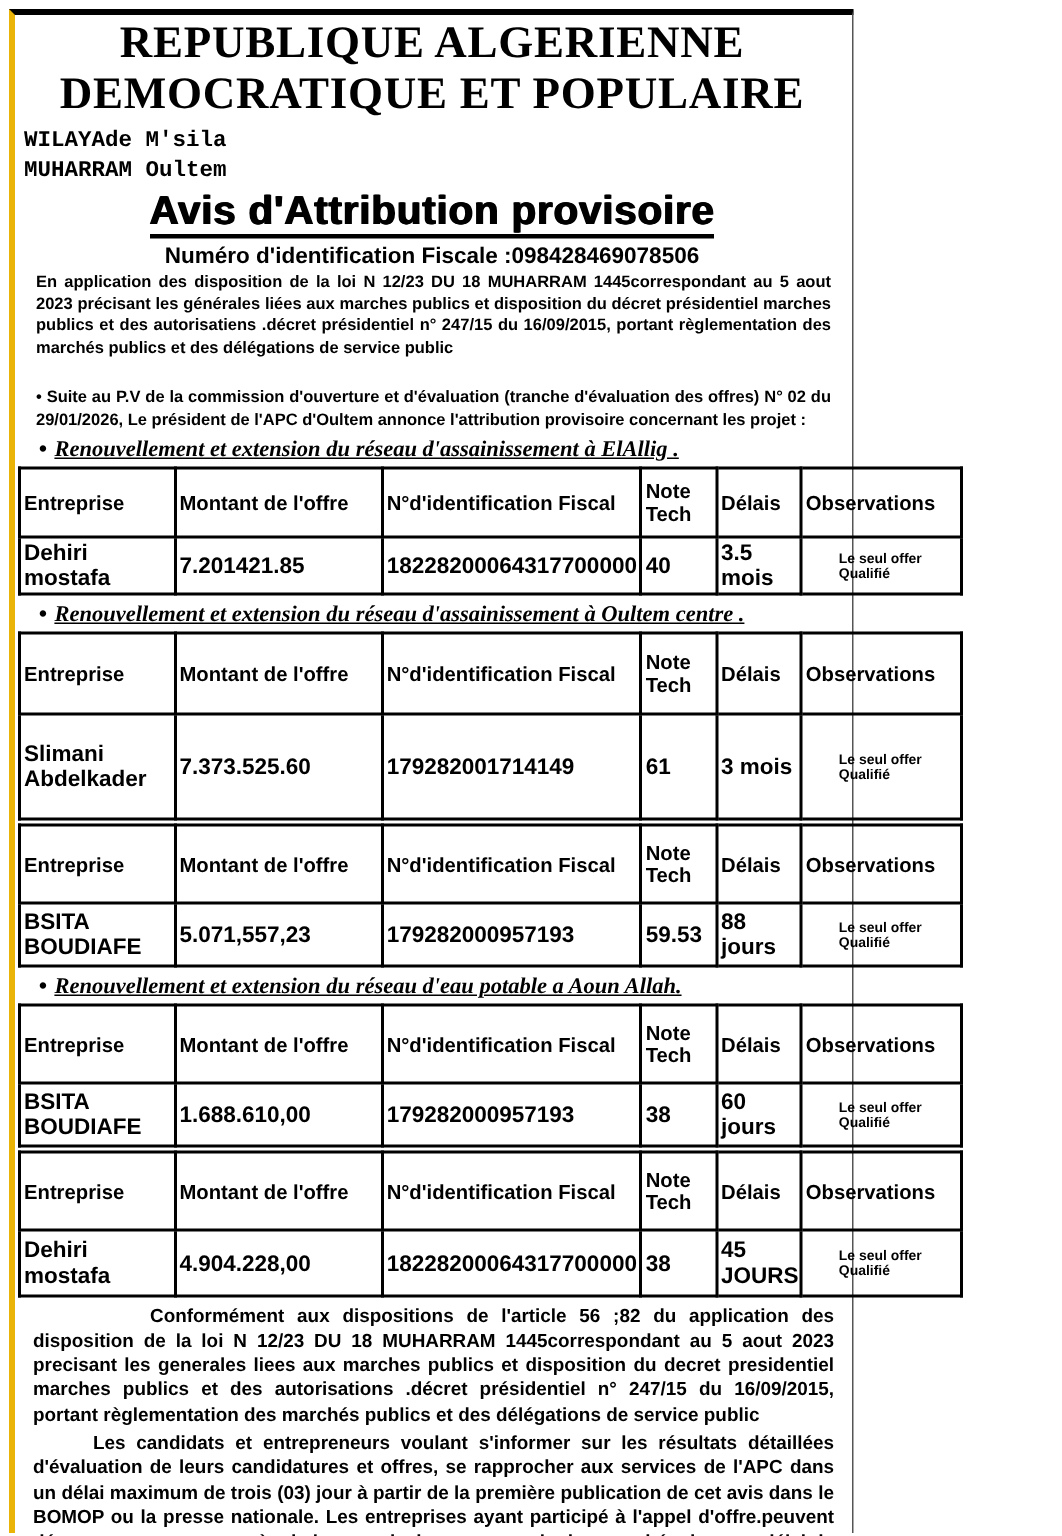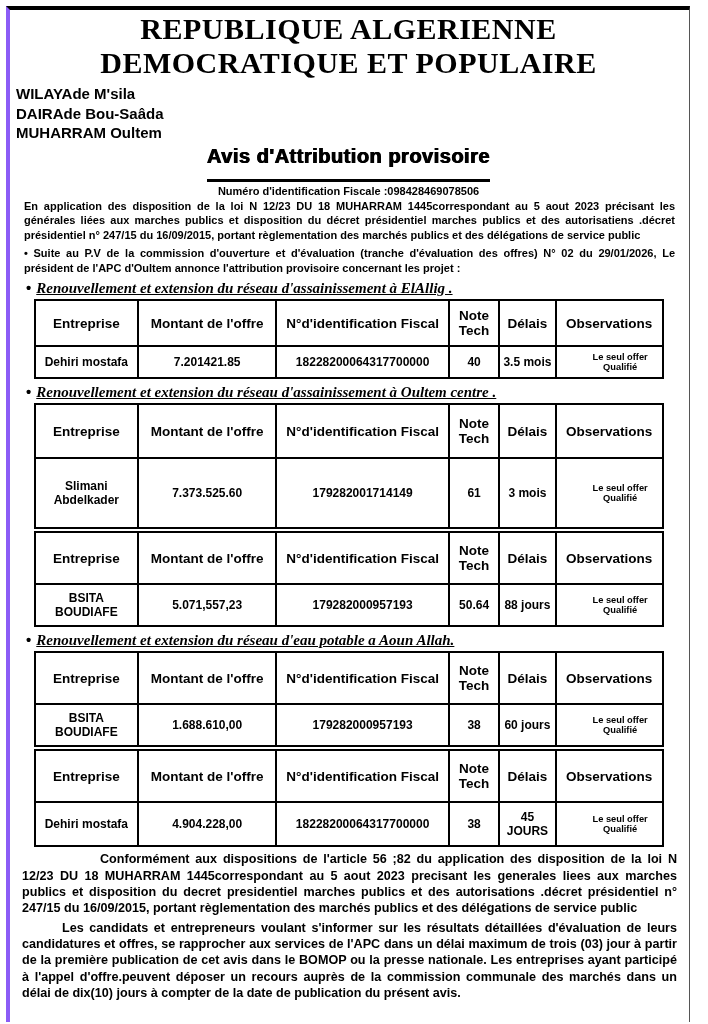--- a/index.html
+++ b/index.html
@@ -1,37 +1,37 @@
 <!DOCTYPE html>
 <html><head>
 <meta charset="utf-8">
 <style>
   html,body{margin:0;padding:0;background:#fff;width:708px;height:1024px;overflow:hidden;}
   body{font-family:"Liberation Sans",sans-serif;color:#000;}
-  .sheet{box-sizing:border-box;width:684px;height:1016px;margin:6px 2px 2px 6px;
-         border-top:4px solid #000;border-left:4px solid #8b5cf6;border-right:1px solid #555;
+  .sheet{box-sizing:border-box;width:563px;height:1016px;margin:6px 2px 2px 6px;
+         border-top:4px solid #000;border-left:4px solid #eab308;border-right:1px solid #555;
          padding:2px 4px 0 2px;}
   .center{text-align:center;}
   .hdr1{font-family:"Liberation Serif",serif;font-weight:700;font-size:30px;line-height:1.12;letter-spacing:.5px;}
-  .admin{font-family:Liberation Sans, sans-serif;font-weight:700;font-size:15px;line-height:1.3;margin:5px 0 0 4px;}
+  .admin{font-family:Liberation Mono, monospace;font-weight:700;font-size:15px;line-height:1.3;margin:5px 0 0 4px;}
   .avis-wrap{text-align:center;margin:2px 0 1px 0;}
-  .avis{display:inline-block;font-weight:800;font-size:20px;letter-spacing:.5px;
-        border-bottom:3px solid #000;padding-bottom:11px;
+  .avis{display:inline-block;font-weight:800;font-size:27px;letter-spacing:.5px;
+        border-bottom:3px solid #000;padding-bottom:0;
         text-shadow:.6px 0 #000, -.4px 0 #000;}
-  .nif{font-weight:700;font-size:11px;margin:3px 0 2px 0;text-align:center;}
+  .nif{font-weight:700;font-size:15px;margin:3px 0 2px 0;text-align:center;}
   .body-par{font-weight:700;font-size:11px;line-height:1.32;text-align:justify;margin:2px 10px 2px 12px;}
-  .pv{margin-top:4px;}
+  .pv{margin-top:19px;}
   .proj{font-size:15px;margin:4px 0 2px 14px;}
   .proj .bullet{font-weight:700;margin-right:5px;}
   .proj .proj-title{font-family:"Liberation Serif",serif;font-weight:700;font-style:italic;text-decoration:underline;}
   .proj.centered{text-align:center;margin-left:0;}
   table.award{border-collapse:collapse;width:630px;margin:2px auto 2px auto;table-layout:fixed;}
-  table.award th,table.award td{border:2px solid #000;text-align:center;vertical-align:middle;padding:1px 2px;margin-top:24px;}
+  table.award th,table.award td{border:2px solid #000;text-align:left;vertical-align:middle;padding:1px 2px;margin-top:24px;}
   table.award th{font-size:13.5px;font-weight:700;}
-  table.award td{font-size:12px;font-weight:700;}
+  table.award td{font-size:15px;font-weight:700;}
   table.award td.obs{font-size:9.3px;padding-left:24px;}
   col.c1{width:16.5%}col.c2{width:22%}col.c3{width:27.5%}col.c4{width:8%}col.c5{width:9%}col.c6{width:17%}
   .t1 th{height:42px}.t1 td{height:28px}
   .t2 th{height:50px}.t2 td{height:66px}
   .t3 th{height:48px}.t3 td{height:38px}
   .t4 th{height:48px}.t4 td{height:38px}
   .t5 th{height:48px}.t5 td{height:40px}
   .foot-par{font-weight:700;font-size:12.6px;line-height:1.3;text-align:justify;margin:3px 8px 0 10px;}
   .foot-par.ind1{text-indent:78px;margin-top:4px;}
   .foot-par.ind2{text-indent:40px;}
@@ -39,21 +39,20 @@
 </head>
 <body>
 
 <div class="sheet">
 
   <div class="center hdr1">REPUBLIQUE ALGERIENNE</div>
   <div class="center hdr1">DEMOCRATIQUE ET POPULAIRE</div>
 
   <div class="admin">
     <div>WILAYAde M'sila</div>
-    <div>DAIRAde Bou-Saâda</div>
     <div>MUHARRAM Oultem</div>
   </div>
 
   <div class="avis-wrap">
     <span class="avis">Avis d'Attribution provisoire</span>
   </div>
   <div class="center nif">Numéro d'identification Fiscale :098428469078506</div>
 
   <p class="body-par">En application des disposition de la loi N 12/23 DU 18 MUHARRAM 1445correspondant au 5 aout 2023 précisant les générales liées aux marches publics et disposition du décret présidentiel marches publics et des autorisatiens .décret présidentiel n° 247/15 du 16/09/2015, portant règlementation des marchés publics et des délégations de service public</p>
   <p class="body-par pv">• Suite au P.V de la commission d'ouverture et d'évaluation (tranche d'évaluation des offres) N° 02 du 29/01/2026, Le président de l'APC d'Oultem annonce l'attribution provisoire concernant les projet :</p>
@@ -143,21 +142,21 @@
       <th>Note Tech</th>
       <th>Délais</th>
       <th>Observations</th>
     </tr>
       </thead>
     <tbody>
         <tr>
       <td>BSITA BOUDIAFE</td>
       <td>5.071,557,23</td>
       <td>179282000957193</td>
-      <td>50.64</td>
+      <td>59.53</td>
       <td>88 jours</td>
       <td class="obs">Le seul offer Qualifié</td>
     </tr>
       </tbody>
   </table>
 
   <div class="proj">
     <span class="bullet">•</span><span class="proj-title">Renouvellement et extension du réseau d'eau potable a Aoun Allah.</span>
   </div>
   <table class="award t4">

